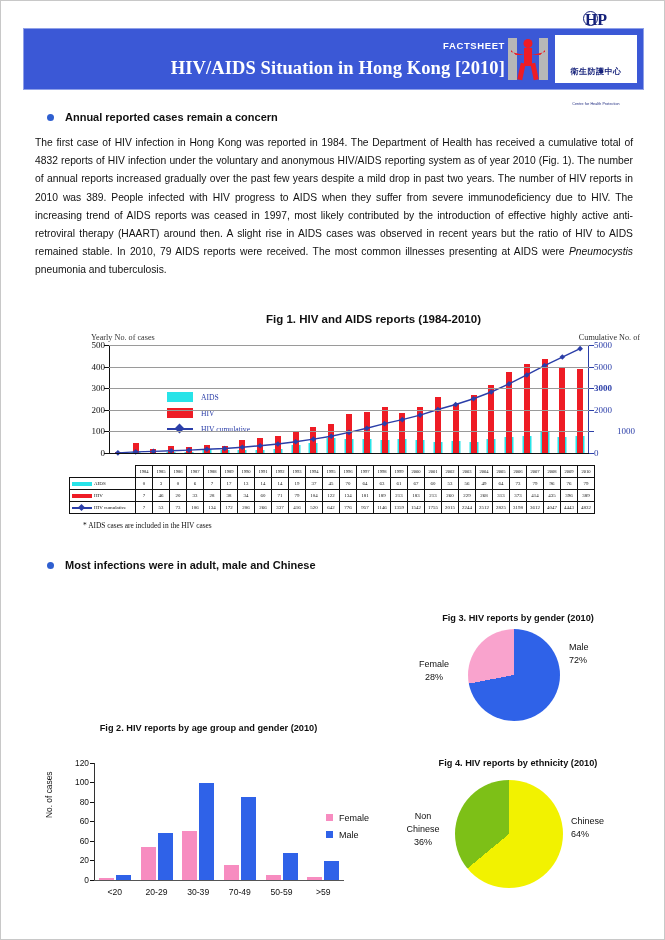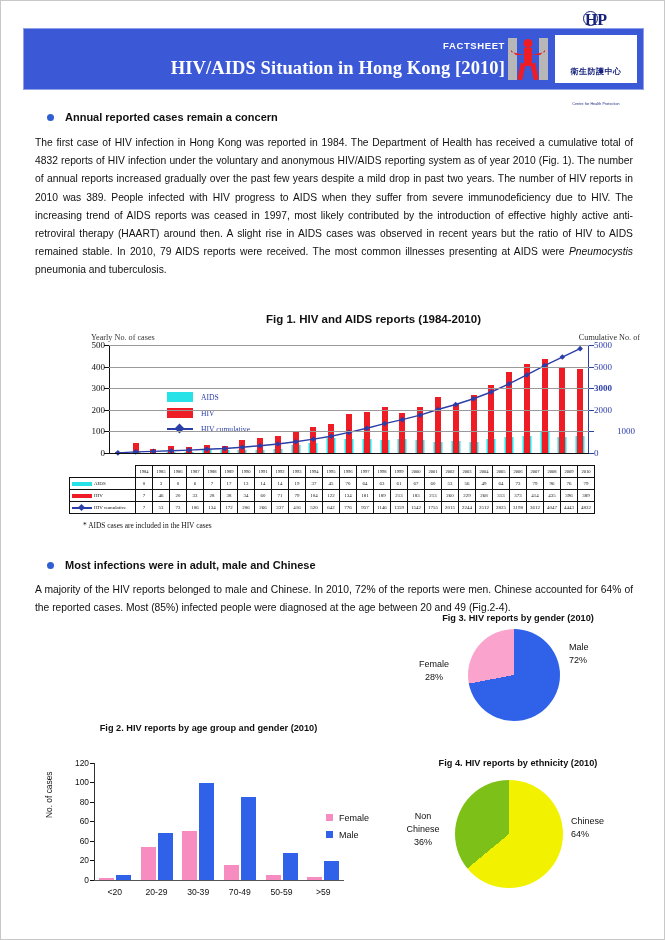--- a/index.html
+++ b/index.html
@@ -609,21 +609,20 @@
           </tr>
         </tbody>
     </table>
     <div class="f1-note">*  AIDS cases are included in the HIV cases</div>
   </div>
 
   <div class="sec-head" style="left:46px; top:558px;">
     <span class="bullet"></span>
     <span>Most infections were in adult, male and Chinese</span>
   </div>
-  <div class="para" style="left:34px; top:580px; width:598px;">A majority of the HIV reports belonged to male and Chinese. In 2010, 72% of the reports were men. Chinese accounted for 64% of the reported cases. Most (85%) infected people were diagnosed at the age between 20 and 49 (Fig.2-4).</div>
 
   <div id="fig3">
     <div class="fig-title">Fig 3. HIV reports by gender (2010)</div>
     <div class="pie" id="f3pie" style="left: 75px; top: 16px; width: 92px; height: 92px; background: conic-gradient(rgb(47, 98, 232) 0deg, rgb(47, 98, 232) 259.2deg, rgb(249, 163, 205) 259.2deg, rgb(249, 163, 205) 360deg);"></div>
     <div class="pie-lbl" id="f3lbl-male" style="left:176px; top:28px; width:60px; text-align:left;">Male<br>72%</div>
     <div class="pie-lbl" id="f3lbl-female" style="left:10px; top:45px; width:62px; text-align:center;">Female<br>28%</div>
   </div>
 
   <div id="fig2">
     <div class="fig-title">Fig 2. HIV reports by age group and gender (2010)</div>

